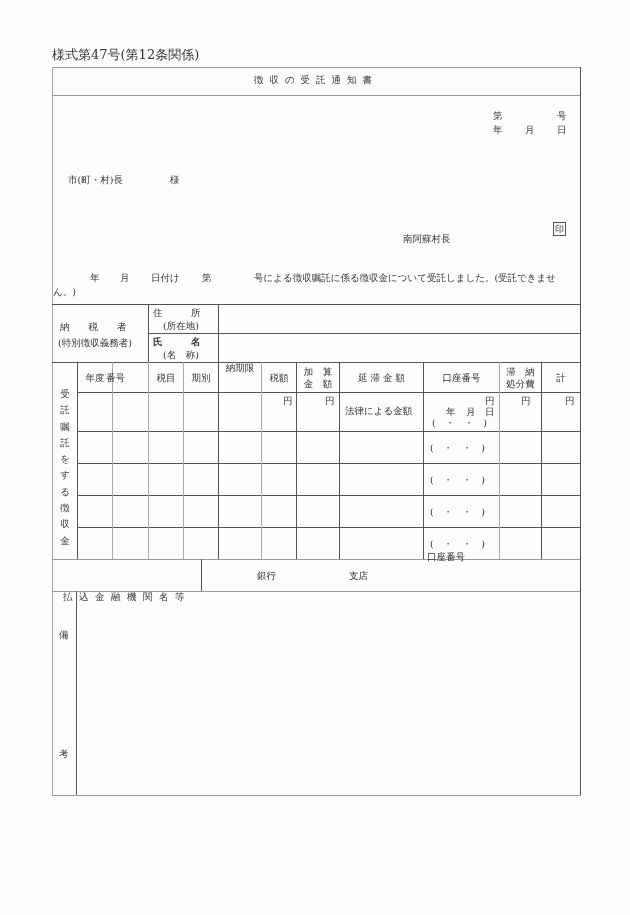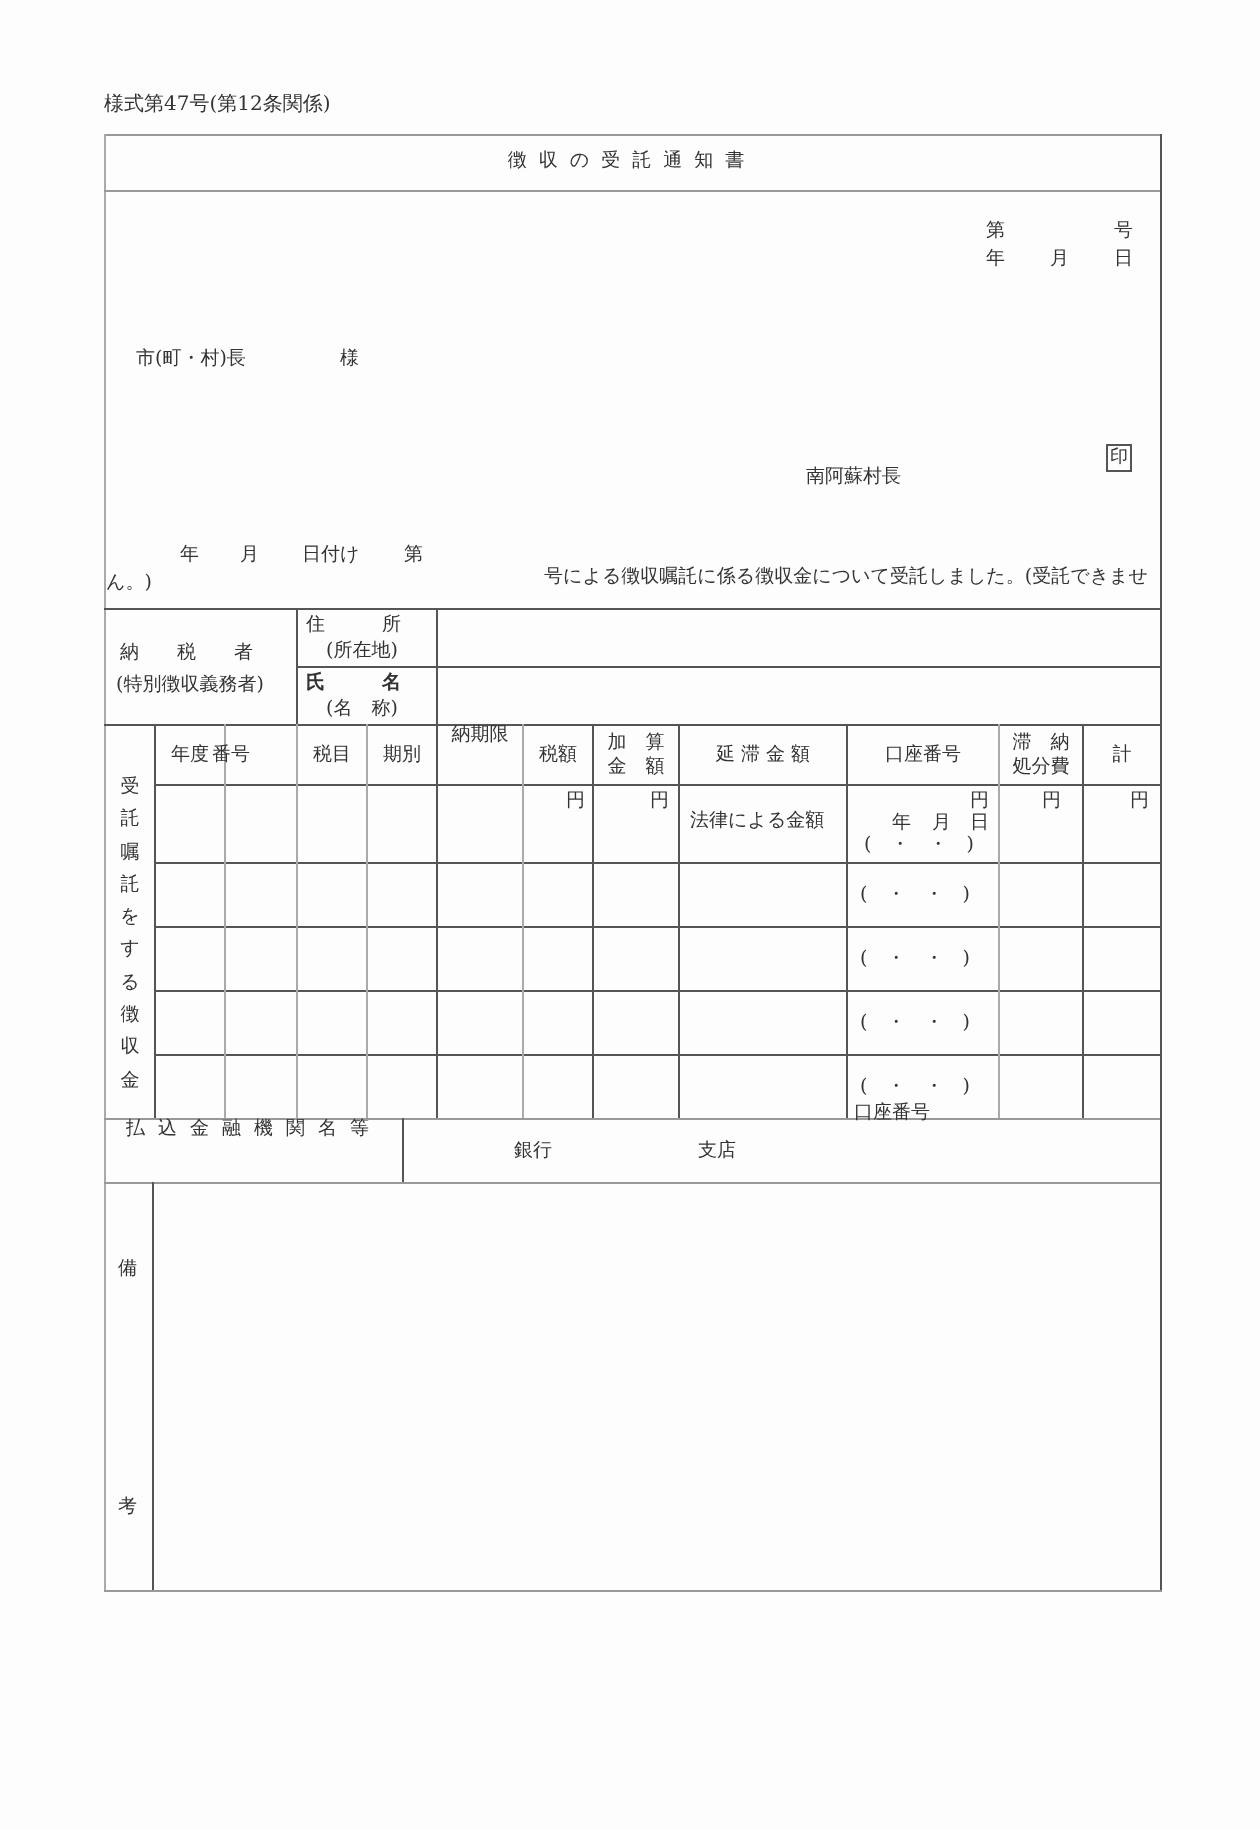--- a/index.html
+++ b/index.html
@@ -5,29 +5,29 @@
   html, body { margin: 0; padding: 0; background: #fdfdfd; }
   body { width: 630px; height: 915px; position: relative; overflow: hidden;
          font-family: "DejaVu Serif", "Liberation Serif", serif; color: #333; font-size: 9.5px; }
   .abs { position: absolute; }
   .hl { position: absolute; height: 0; border-top: 1px solid #555; }
   .vl { position: absolute; width: 0; border-left: 1px solid #555; }
   .hl.light { border-top: 1.5px solid #999; }
   .vl.light { border-left: 1.5px solid #aaa; }
   .t { position: absolute; white-space: nowrap; line-height: 1; }
   .c { text-align: center; }
-  .spaced { letter-spacing: 6px; }
+  .spaced { letter-spacing: 6px; font-family: Liberation Serif, serif; }
   .stamp { position: absolute; border: 1px solid #555; width: 11px; height: 12px; font-size: 9px; text-align: center; line-height: 12px; }
   .vert { position: absolute; width: 12px; text-align: center; line-height: 16.3px; font-size: 9.5px; }
   .cell { position: absolute; display: flex; align-items: center; justify-content: center; text-align: center; line-height: 1.25; }
 </style>
 </head>
 <body>
 
-<div class="t" style="left:52px;top:48px;font-size:10px;">様式第47号(第12条関係)</div>
+<div class="t" style="left:52px;top:48px;font-size:13px;">様式第47号(第12条関係)</div>
 
 <div class="hl light" style="left:52px;top:67px;width:528px;"></div>
 <div class="vl light" style="left:52px;top:67px;height:728px;"></div>
 <div class="vl" style="left:580px;top:67px;height:728px;"></div>
 <div class="hl light" style="left:52px;top:795px;width:529px;"></div>
 
 <div class="t c spaced" style="left:52px;top:76px;width:528px;font-size:9.5px;">徴収の受託通知書</div>
 <div class="hl light" style="left:52px;top:95px;width:528px;"></div>
 
 <div class="t" style="left:493px;top:111px;">第</div>
@@ -41,21 +41,21 @@
 <div class="abs" style="left:130px;top:171px;width:38px;height:14px;"></div>
 <div class="t" style="left:170px;top:175px;">様</div>
 
 <div class="t" style="left:403px;top:234px;">南阿蘇村長</div>
 <div class="stamp" style="left:553px;top:222px;">印</div>
 
 <div class="t" style="left:90px;top:273px;">年</div>
 <div class="t" style="left:120px;top:273px;">月</div>
 <div class="t" style="left:151px;top:273px;">日付け</div>
 <div class="t" style="left:202px;top:273px;">第</div>
-<div class="t" style="left:272px;top:273px;margin-top:11px;">号による徴収嘱託に係る徴収金について受託しました。(受託できませ</div>
+<div class="t" style="left:254px;top:273px;">号による徴収嘱託に係る徴収金について受託しました。(受託できませ</div>
 <div class="t" style="left:53px;top:287px;">ん。)</div>
 
 <div class="hl" style="left:52px;top:304px;width:528px;"></div>
 <div class="hl" style="left:148px;top:333px;width:432px;"></div>
 <div class="hl" style="left:52px;top:362px;width:528px;"></div>
 <div class="vl" style="left:148px;top:304px;height:58px;"></div>
 <div class="vl" style="left:218px;top:304px;height:58px;"></div>
 
 <div class="t" style="left:60px;top:322px;width:84px;">納　　税　　者</div>
 <div class="t" style="left:58px;top:338px;">(特別徴収義務者)</div>
@@ -129,21 +129,21 @@
 <div class="t" style="left:430px;top:539px;">(　・　・　)</div>
 
 <div class="abs" style="left:78px;top:393px;width:502px;height:38px;"></div>
 <div class="abs" style="left:78px;top:432px;width:502px;height:31px;"></div>
 <div class="abs" style="left:78px;top:464px;width:502px;height:31px;"></div>
 <div class="abs" style="left:78px;top:496px;width:502px;height:31px;"></div>
 <div class="abs" style="left:78px;top:528px;width:502px;height:31px;"></div>
 
 <div class="vl" style="left:201px;top:559px;height:32px;"></div>
 <div class="hl light" style="left:52px;top:591px;width:528px;"></div>
-<div class="t c" style="left:53px;top:560px;width:148px;letter-spacing:6.5px;">払込金融機関名等</div>
+<div class="t c" style="left:53px;top:592px;width:148px;letter-spacing:6.5px;">払込金融機関名等</div>
 <div class="abs" style="left:203px;top:561px;width:54px;height:28px;"></div>
 <div class="t" style="left:257px;top:571px;">銀行</div>
 <div class="abs" style="left:280px;top:561px;width:68px;height:28px;"></div>
 <div class="t" style="left:349px;top:571px;">支店</div>
 <div class="t" style="left:427px;top:552px;">口座番号</div>
 <div class="abs" style="left:470px;top:561px;width:108px;height:28px;"></div>
 
 <div class="vl" style="left:76px;top:591px;height:204px;"></div>
 <div class="t" style="left:59px;top:630px;">備</div>
 <div class="t" style="left:59px;top:749px;">考</div>

